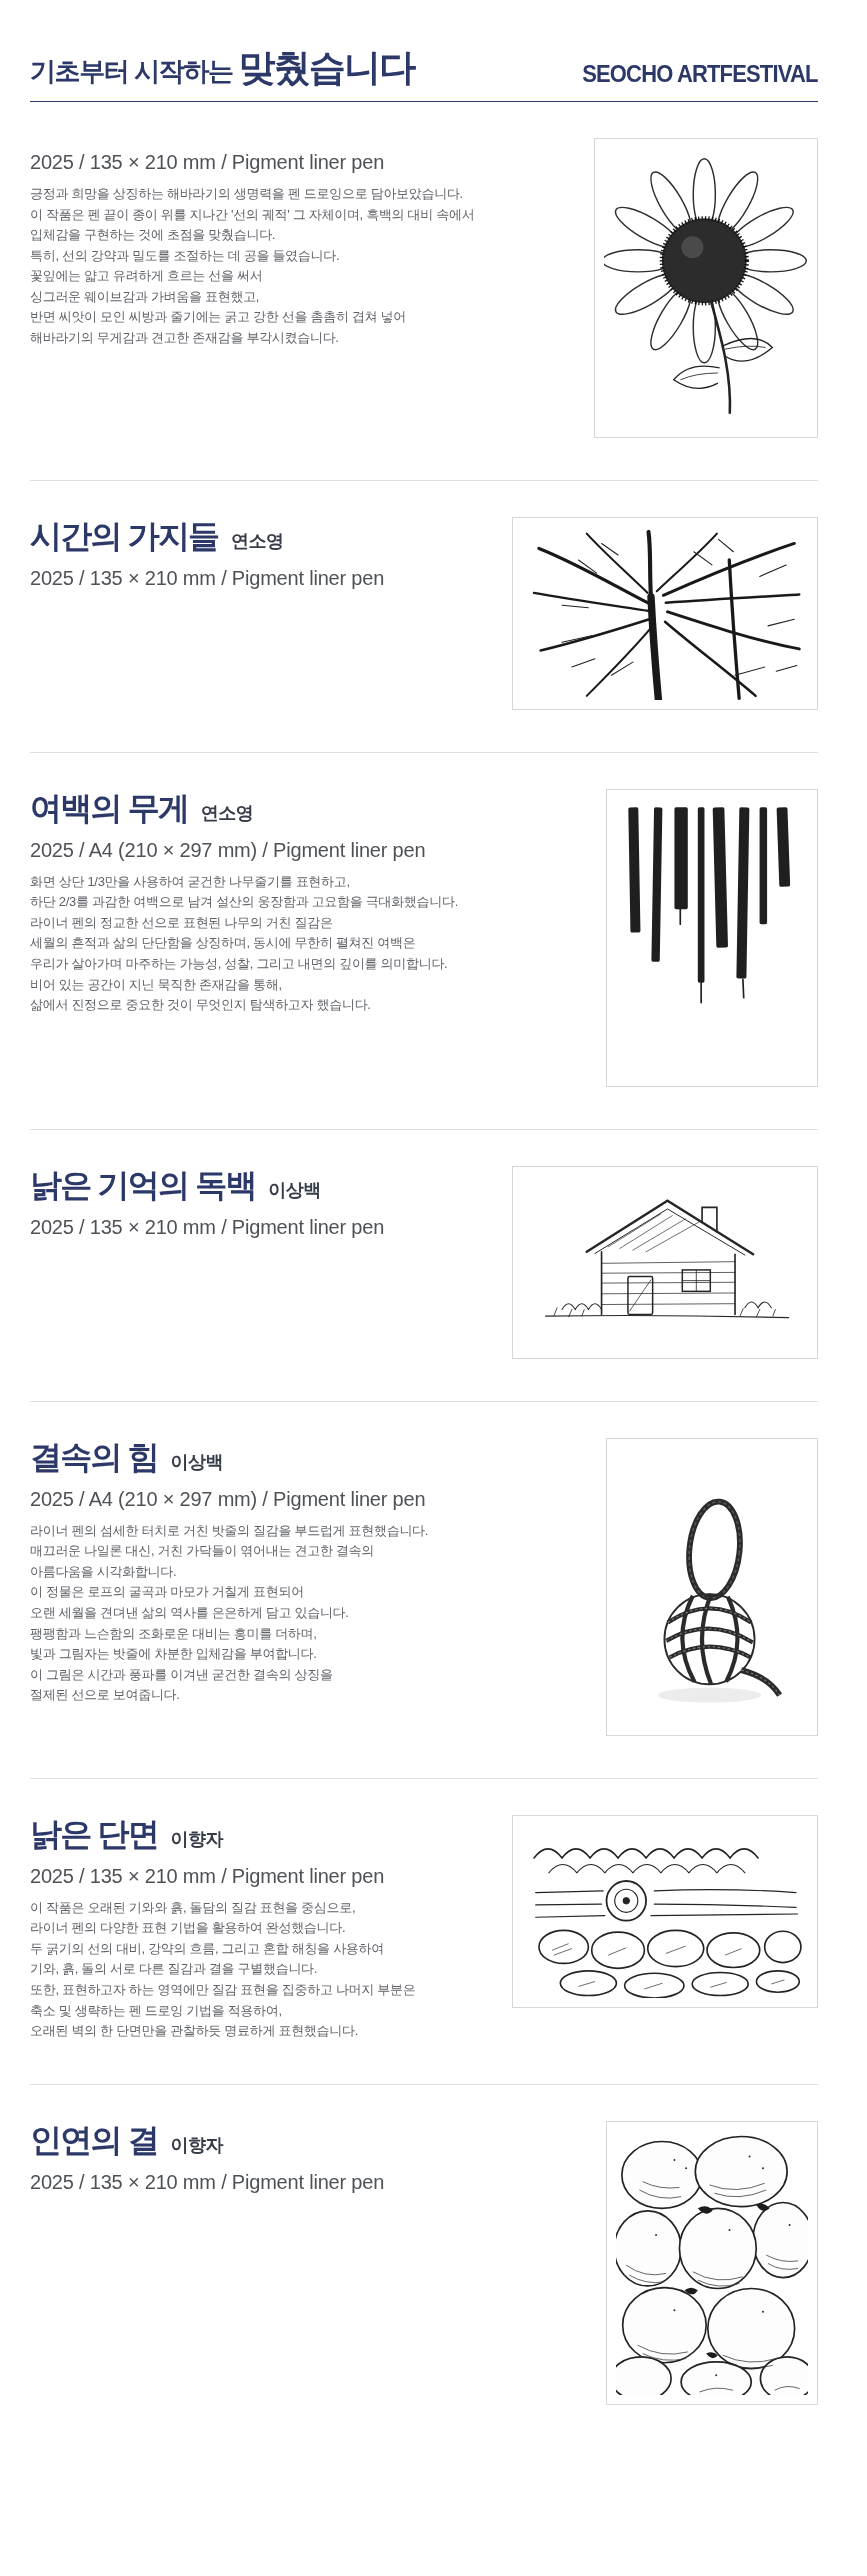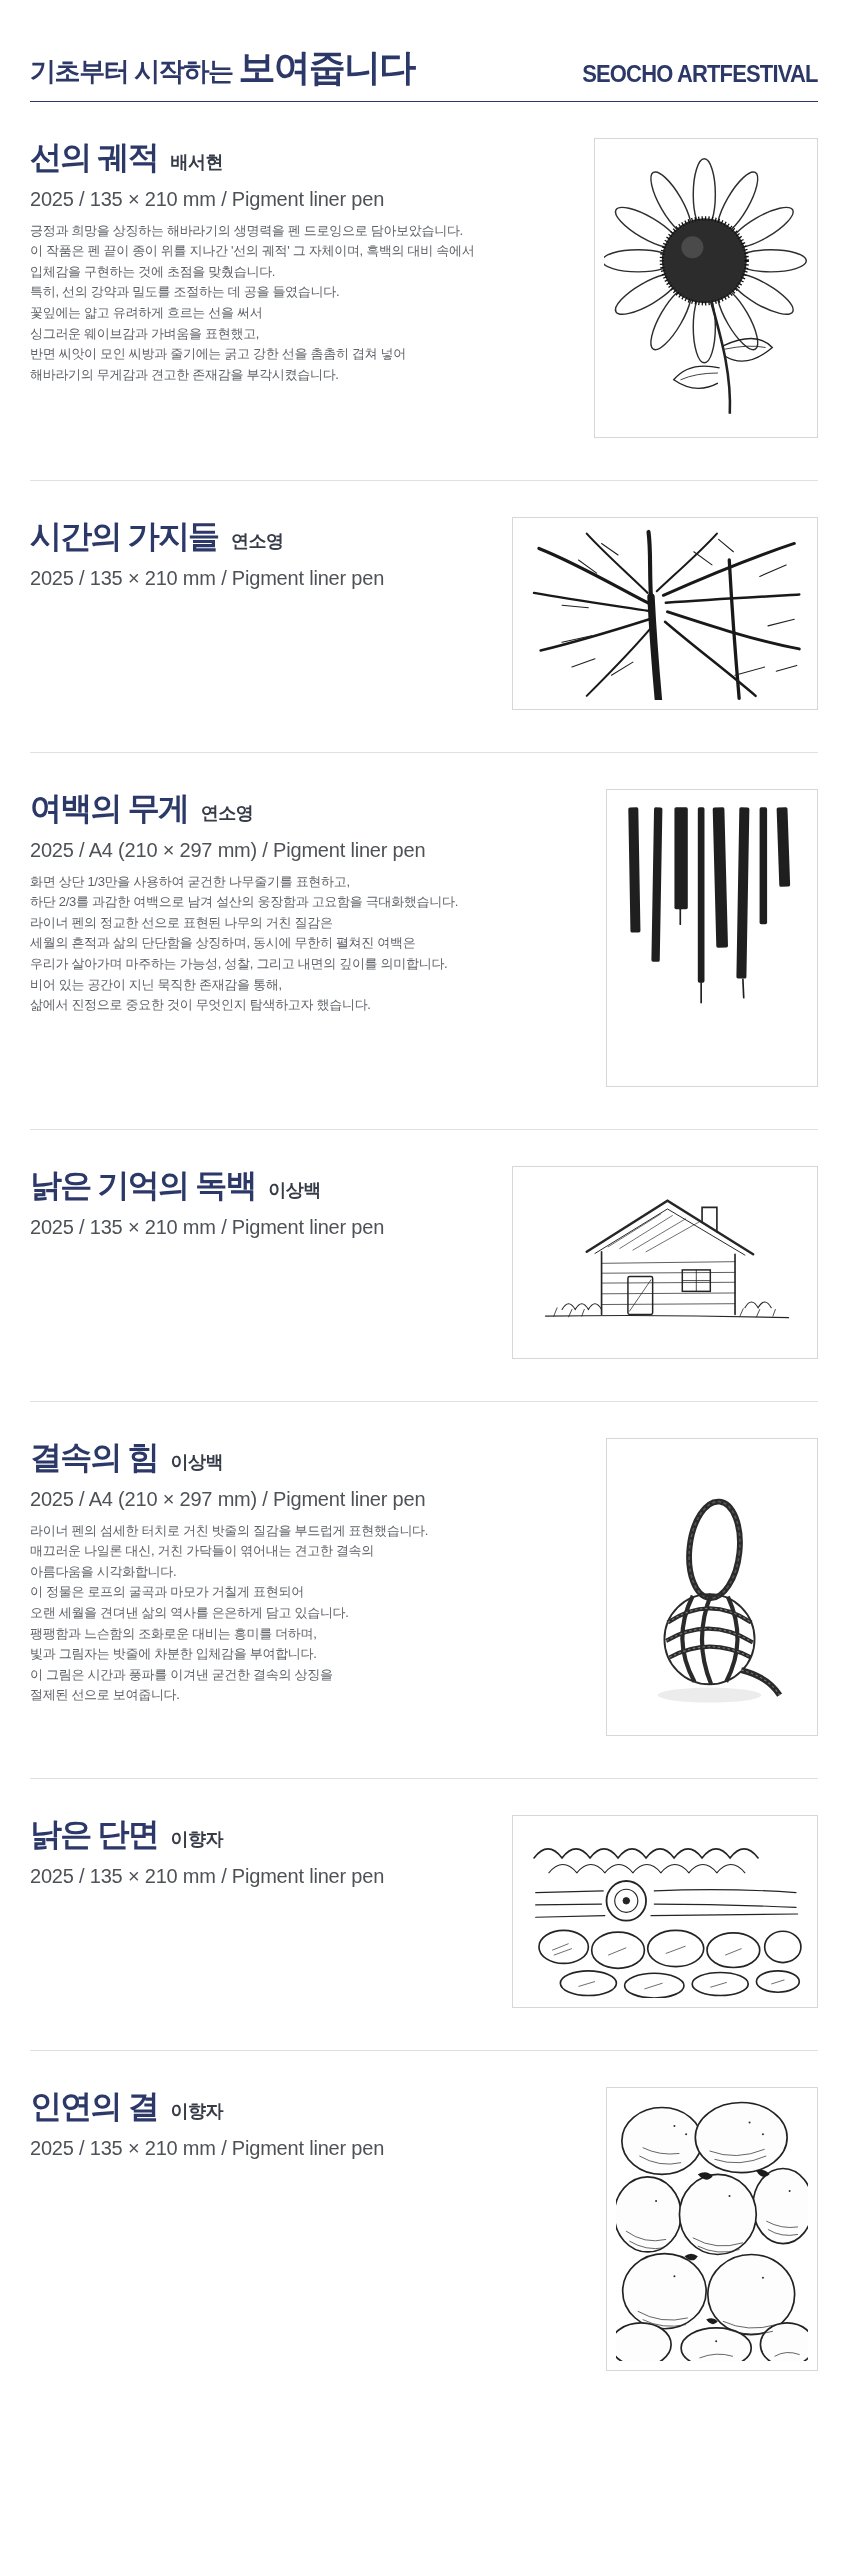--- a/index.html
+++ b/index.html
@@ -59,30 +59,26 @@
   .size-landscape{width:306px;height:193px;}
   .size-portrait-short{width:212px;height:284px;}
   .img-box svg{display:block;width:100%;height:100%;}
 </style>
 </head>
 <body>
 
 <div class="page">
 
   <header class="masthead">
-    <h1 class="masthead-title"><span>기초부터 시작하는 </span><span class="em">보여줍니다</span></h1>
+    <h1 class="masthead-title"><span>기초부터 시작하는 </span><span class="em">맞췄습니다</span></h1>
     <div class="brand">SEOCHO ARTFESTIVAL</div>
   </header>
 
   <section class="artwork">
     <div class="text-col">
-      <div class="title-row">
-        <h2 class="title">선의 궤적</h2>
-        <span class="artist">배서현</span>
-      </div>
       <p class="meta">2025 / 135 × 210 mm / Pigment liner pen</p>
       <p class="desc">긍정과 희망을 상징하는 해바라기의 생명력을 펜 드로잉으로 담아보았습니다.
 이 작품은 펜 끝이 종이 위를 지나간 '선의 궤적' 그 자체이며, 흑백의 대비 속에서
 입체감을 구현하는 것에 초점을 맞췄습니다.
 특히, 선의 강약과 밀도를 조절하는 데 공을 들였습니다.
 꽃잎에는 얇고 유려하게 흐르는 선을 써서
 싱그러운 웨이브감과 가벼움을 표현했고,
 반면 씨앗이 모인 씨방과 줄기에는 굵고 강한 선을 촘촘히 겹쳐 넣어
 해바라기의 무게감과 견고한 존재감을 부각시켰습니다.</p>
     </div>
@@ -250,20 +246,27 @@
     </figure>
   </section>
 
   <section class="artwork">
     <div class="text-col">
       <div class="title-row">
         <h2 class="title">낡은 단면</h2>
         <span class="artist">이향자</span>
       </div>
       <p class="meta">2025 / 135 × 210 mm / Pigment liner pen</p>
+      <p class="desc">이 작품은 오래된 기와와 흙, 돌담의 질감 표현을 중심으로,
+라이너 펜의 다양한 표현 기법을 활용하여 완성했습니다.
+두 굵기의 선의 대비, 강약의 흐름, 그리고 혼합 해칭을 사용하여
+기와, 흙, 돌의 서로 다른 질감과 결을 구별했습니다.
+또한, 표현하고자 하는 영역에만 질감 표현을 집중하고 나머지 부분은
+축소 및 생략하는 펜 드로잉 기법을 적용하여,
+오래된 벽의 한 단면만을 관찰하듯 명료하게 표현했습니다.</p>
     </div>
     <figure class="img-box size-landscape">
       <svg viewBox="0 0 330 210">
         <g fill="none" stroke="#242424" stroke-linecap="round">
           <path d="M6,40 q17,-22 34,0 q17,-22 34,0 q17,-22 34,0 q17,-22 34,0 q17,-22 34,0 q17,-22 34,0 q17,-22 34,0 q17,-22 34,0" stroke-width="2"></path>
           <path d="M24,58 q17,-20 34,0 q17,-20 34,0 q17,-20 34,0 q17,-20 34,0 q17,-20 34,0 q17,-20 34,0 q17,-20 34,0" stroke-width="1.3"></path>
           <circle cx="118" cy="92" r="24" stroke-width="2.2"></circle>
           <circle cx="118" cy="92" r="14" stroke-width="1.4"></circle>
           <circle cx="118" cy="92" r="4" fill="#242424"></circle>
           <path d="M152,80 q85,-4 172,2 M152,96 q85,0 172,4 M148,110 L326,108" stroke-width="1.4"></path>

